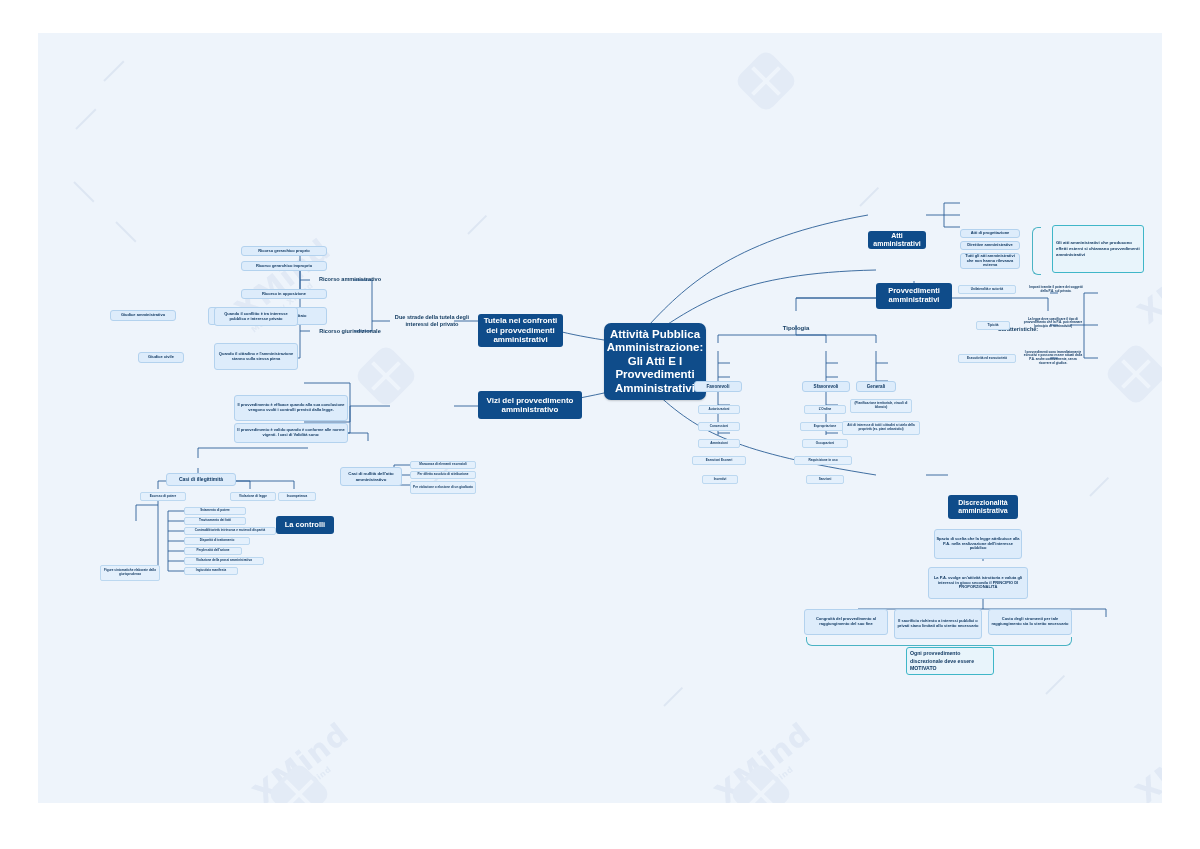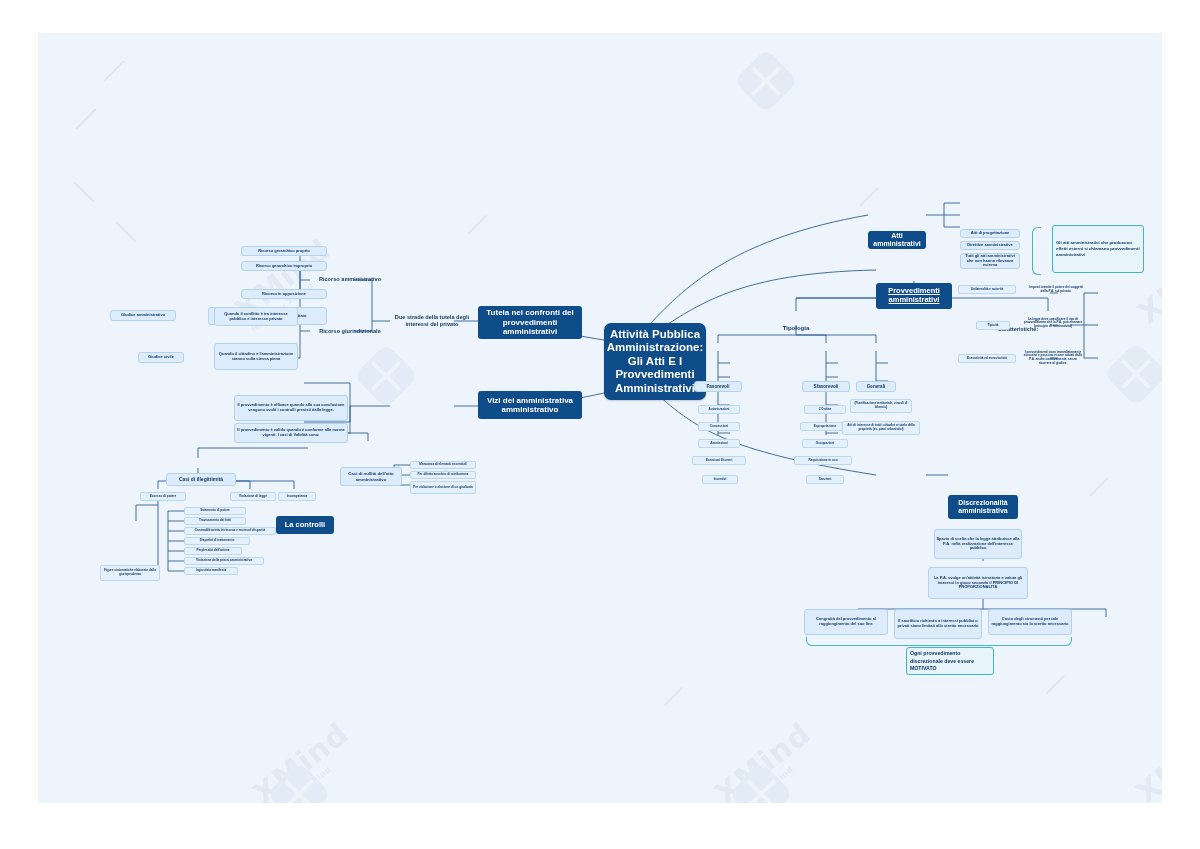--- a/index.html
+++ b/index.html
@@ -104,36 +104,36 @@
     <path d="M1032,292 H1046 V260 H1060 M1046,292 H1060 M1046,292 V325 H1060"></path>
     <path d="M1012,260 H1020 M1012,292 H1020 M1012,325 H1020"></path>
 
     <path d="M888,442 H910"></path>
     <path d="M945,462 V480 M945,512 V528"></path>
     <path d="M945,566 V576 H820 V584 M945,576 H1068 V584"></path>
   </svg>
 
   <div class="n root" style="left:566px;top:290px;width:102px;height:77px;">Attività Pubblica Amministrazione: Gli Atti E I Provvedimenti Amministrativi</div>
 
-  <div class="n lv1" style="left:440px;top:273px;width:104px;height:33px;">Tutela nei confronti dei provvedimenti amministrativi</div>
+  <div class="n lv1" style="left:440px;top:281px;width:85px;height:33px;">Tutela nei confronti dei provvedimenti amministrativi</div>
   <div class="n plain" style="left:352px;top:274px;width:84px;height:28px;">Due strade della tutela degli interessi del privato</div>
   <div class="n plain" style="left:272px;top:239px;width:80px;height:14px;">Ricorso amministrativo</div>
   <div class="n plain" style="left:272px;top:291px;width:80px;height:14px;">Ricorso giurisdizionale</div>
 
   <div class="n lv3" style="left:203px;top:213px;width:86px;height:10px;">Ricorso gerarchico proprio</div>
   <div class="n lv3" style="left:203px;top:228px;width:86px;height:10px;">Ricorso gerarchico improprio</div>
   <div class="n lv3" style="left:203px;top:256px;width:86px;height:10px;">Ricorso in opposizione</div>
   <div class="n lv3" style="left:170px;top:274px;width:119px;height:18px;">Ricorso straordinario al Capo dello Stato</div>
 
   <div class="n lv3" style="left:72px;top:277px;width:66px;height:11px;">Giudice amministrativo</div>
   <div class="n lv3" style="left:176px;top:274px;width:84px;height:19px;">Quando il conflitto è tra interesse pubblico e interesse privato</div>
   <div class="n lv3" style="left:100px;top:319px;width:46px;height:11px;">Giudice civile</div>
   <div class="n lv3" style="left:176px;top:310px;width:84px;height:27px;">Quando il cittadino e l'amministrazione stanno sulla stessa piena</div>
 
-  <div class="n lv1" style="left:440px;top:358px;width:104px;height:28px;">Vizi del amministrativa amministrativo</div>
+  <div class="n lv1" style="left:440px;top:358px;width:104px;height:28px;">Vizi del provvedimento amministrativo</div>
   <div class="n lv3" style="left:196px;top:362px;width:114px;height:26px;">Il provvedimento è efficace quando alla sua conclusione vengono svolti i controlli previsti dalla legge.</div>
   <div class="n lv3" style="left:196px;top:390px;width:114px;height:20px;">Il provvedimento è valido quando è conforme alle norme vigenti. I casi di Validità sono:</div>
 
   <div class="n lv3" style="left:128px;top:440px;width:70px;height:13px;font-size:5px;">Casi di illegittimità</div>
   <div class="n lv3" style="left:302px;top:434px;width:62px;height:19px;font-size:4.3px;">Casi di nullità dell'atto amministrativo</div>
 
   <div class="n lv4" style="left:102px;top:459px;width:46px;height:9px;">Eccesso di potere</div>
   <div class="n lv4" style="left:192px;top:459px;width:46px;height:9px;">Violazione di legge</div>
   <div class="n lv4" style="left:240px;top:459px;width:38px;height:9px;">Incompetenza</div>
 
@@ -153,21 +153,21 @@
 
   <div class="n lv1" style="left:238px;top:483px;width:58px;height:18px;font-size:7.5px;">La controlli</div>
 
   <div class="n lv1" style="left:830px;top:198px;width:58px;height:18px;font-size:7px;">Atti amministrativi</div>
   <div class="n lv3" style="left:922px;top:196px;width:60px;height:9px;">Atti di progettazione</div>
   <div class="n lv3" style="left:922px;top:208px;width:60px;height:9px;">Direttive amministrative</div>
   <div class="n lv3" style="left:922px;top:220px;width:60px;height:16px;">Tutti gli atti amministrativi che non hanno rilevanza esterna</div>
   <div class="brace" style="left:994px;top:194px;width:8px;height:46px;"></div>
   <div class="n callout" style="left:1014px;top:192px;width:92px;height:48px;">Gli atti amministrativi che producono effetti esterni si chiamano provvedimenti amministrativi</div>
 
-  <div class="n lv1" style="left:838px;top:250px;width:76px;height:26px;font-size:7.5px;text-decoration:underline;">Provvedimenti amministrativi</div>
+  <div class="n lv1" style="left:838px;top:250px;width:76px;height:26px;font-size:7.5px;">Provvedimenti amministrativi</div>
 
   <div class="n plain2" style="left:734px;top:290px;width:48px;height:12px;font-size:6px;">Tipologia</div>
   <div class="n plain2" style="left:948px;top:290px;width:64px;height:12px;font-size:5.5px;">Caratteristiche:</div>
 
   <div class="n lv3" style="left:656px;top:348px;width:48px;height:11px;font-size:4.6px;">Favorevoli</div>
   <div class="n lv3" style="left:764px;top:348px;width:48px;height:11px;font-size:4.6px;">Sfavorevoli</div>
   <div class="n lv3" style="left:818px;top:348px;width:40px;height:11px;font-size:4.6px;">Generali</div>
 
   <div class="n lv4" style="left:660px;top:372px;width:42px;height:9px;">Autorizzazioni</div>
   <div class="n lv4" style="left:660px;top:389px;width:42px;height:9px;">Concessioni</div>

